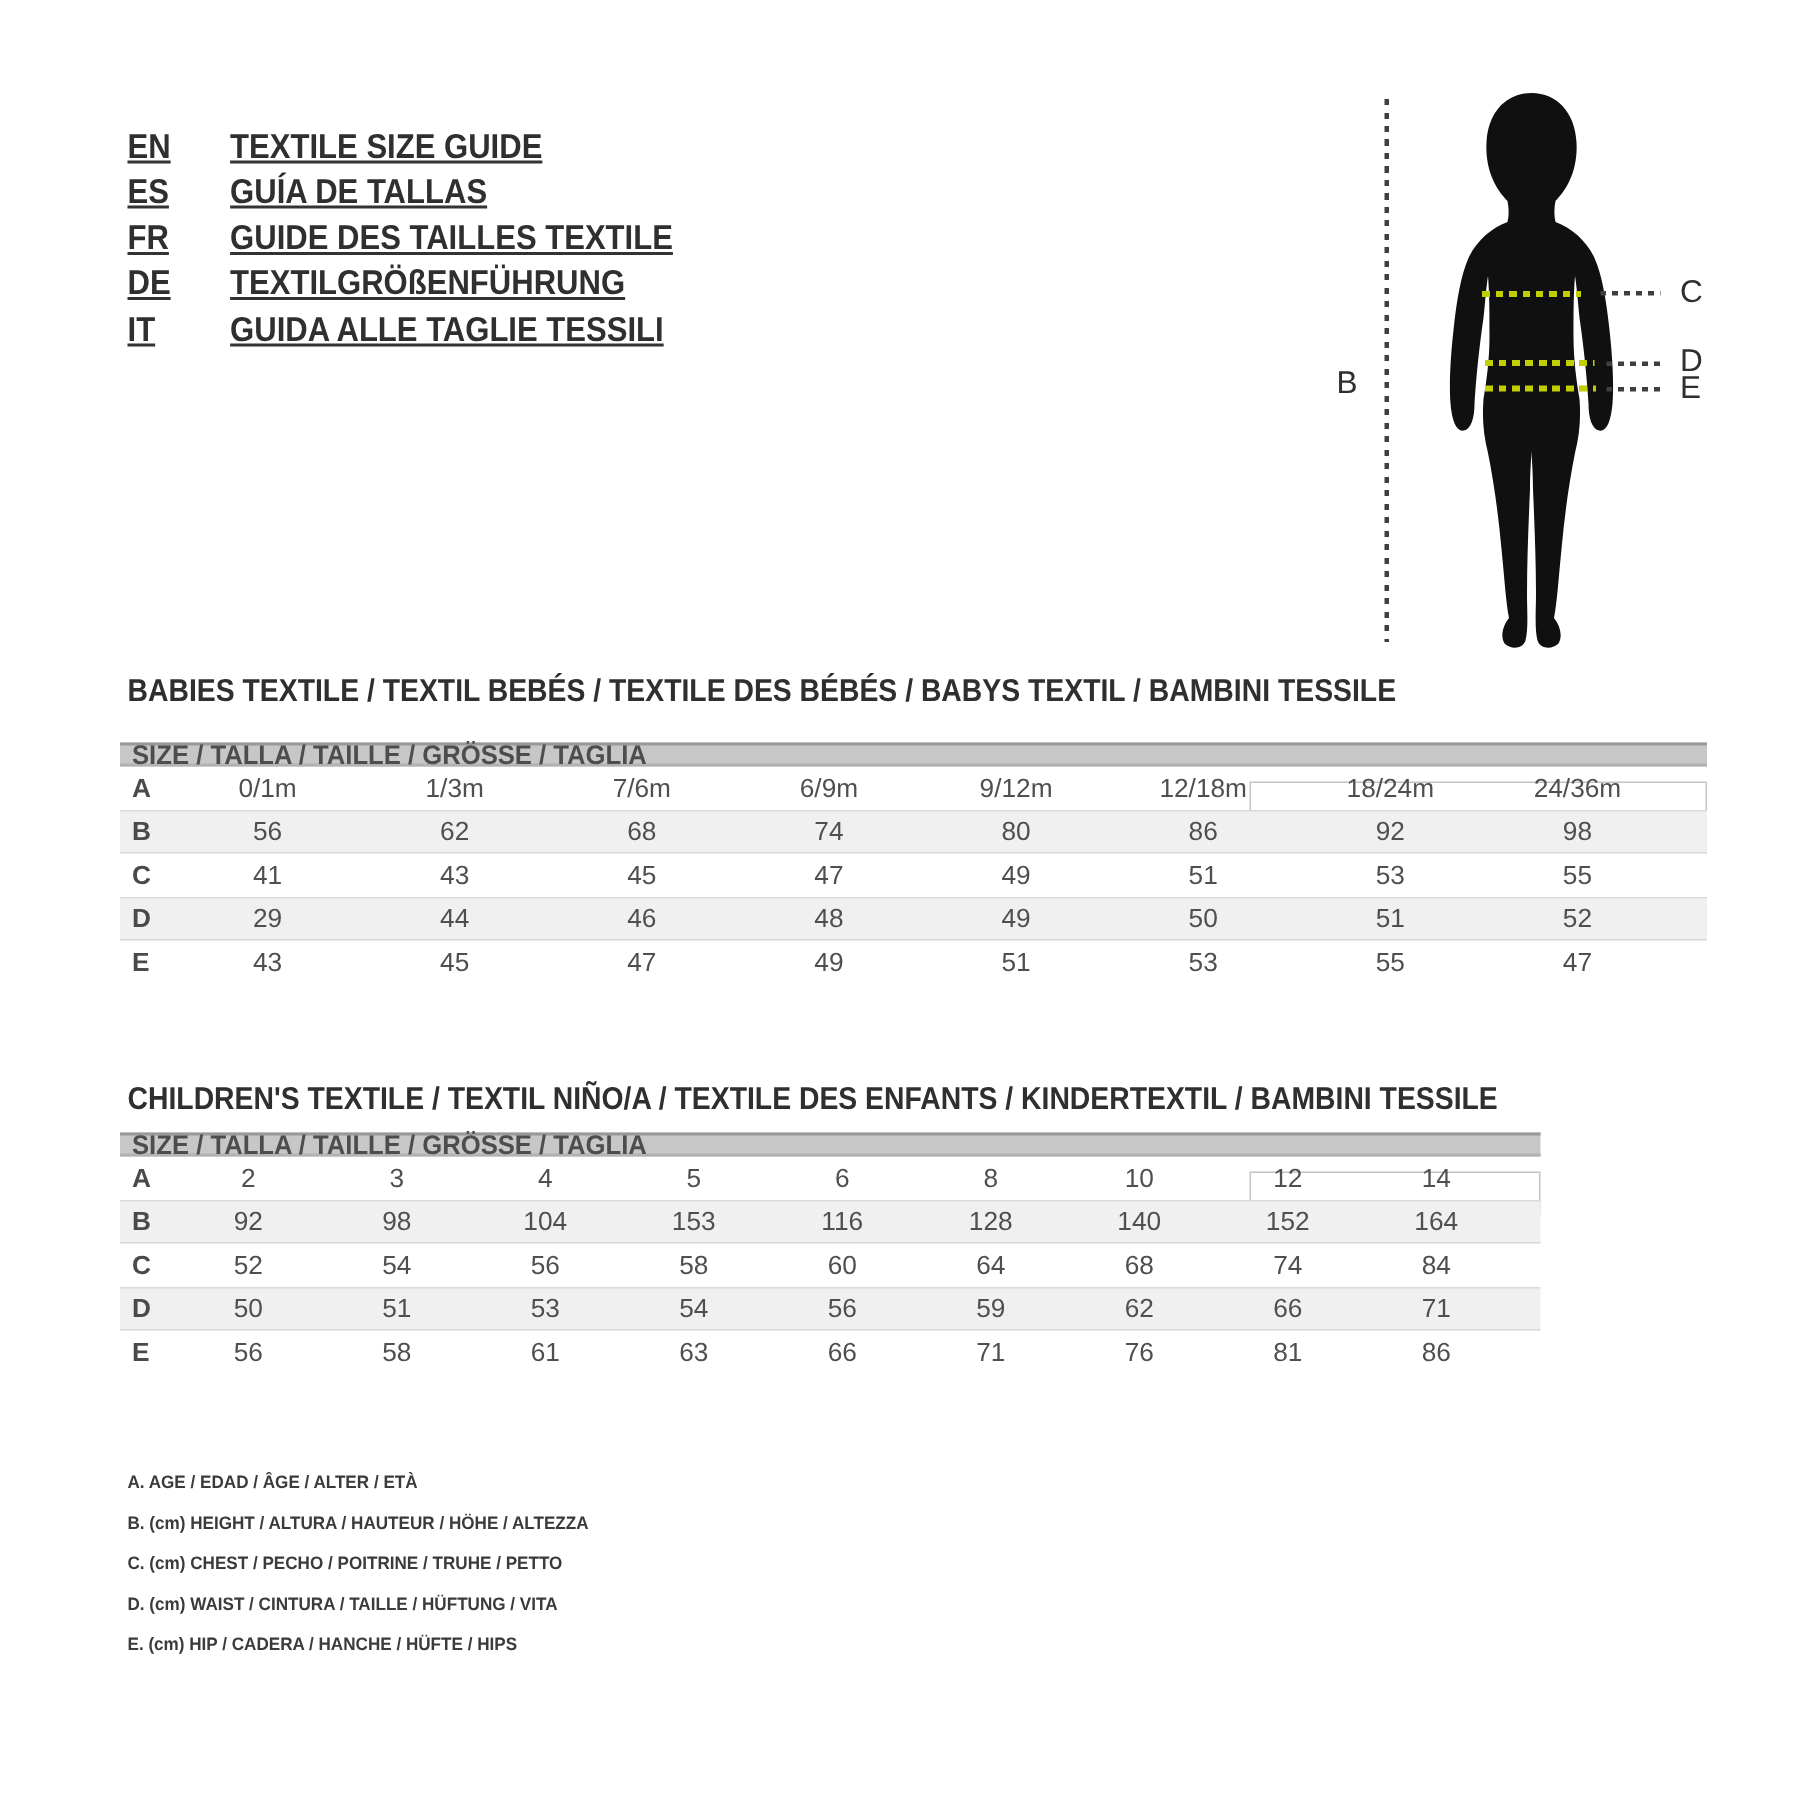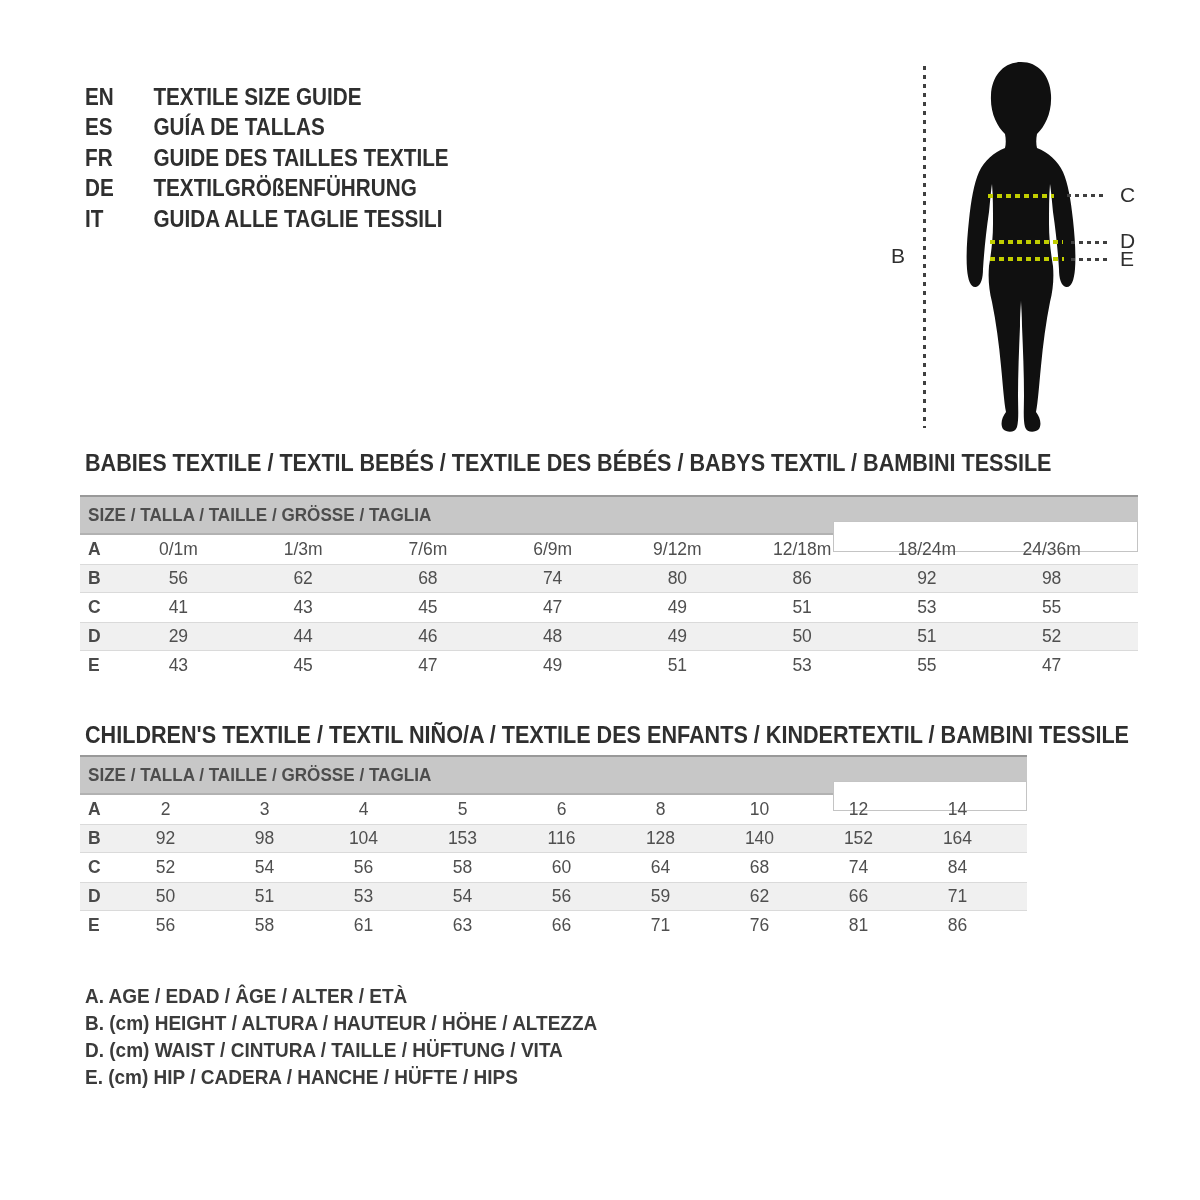--- a/index.html
+++ b/index.html
@@ -4,59 +4,59 @@
 <style>
   html,body{margin:0;padding:0;}
   body{
     width:1200px;height:1200px;position:relative;background:#ffffff;
     font-family:"Liberation Sans", sans-serif;color:#333;overflow:hidden;
   }
   .cond{transform:scaleX(0.9);transform-origin:0 50%;display:flex;white-space:nowrap;}
   .cond95{transform:scaleX(0.95);transform-origin:0 50%;display:inline-block;white-space:nowrap;}
 
   
-  .lang-block{position:absolute;left:85px;top:82px;}
+  .lang-block{position:absolute;left:85px;top:82px;text-decoration:underline;}
   .lang-row{height:30.5px;display:flex;align-items:center;font-weight:bold;font-size:23px;color:#2f2f2f;}
   .lang-code{width:76px;flex:0 0 76px;}
 
   
   .figure-svg{position:absolute;left:964px;top:60px;width:114px;height:374px;}
   .hline{position:absolute;}
   .dots-accent{height:4px;background:repeating-linear-gradient(to right,#c1ce00 0 5px,transparent 5px 9px);}
   .dash-dark{height:3px;background:repeating-linear-gradient(to right,#3f3f3f 0 4px,transparent 4px 8px);}
   .vline-b{position:absolute;left:923px;top:66px;width:3px;height:362px;
     background:repeating-linear-gradient(to bottom,#3f3f3f 0 4px,transparent 4px 9px);}
   .fig-label{position:absolute;font-size:21px;color:#2f2f2f;}
 
   
-  .section-title{position:absolute;left:85px;font-weight:bold;font-size:24px;color:#2f2f2f;}
+  .section-title{position:absolute;left:85px;font-weight:bold;font-size:21px;color:#2f2f2f;}
 
   
   .size-table{position:absolute;left:80px;}
   .babies-table{top:495px;width:1058px;}
   .children-table{top:755px;width:947px;}
-  .size-bar{position:relative;z-index:0;height:40px;background:#c7c7c7;
+  .size-bar{position:relative;z-index:0;height:16px;background:#c7c7c7;
     border-top:2px solid #999;border-bottom:2px solid #b2b2b2;
     display:flex;align-items:center;padding-left:8px;box-sizing:border-box;
     font-weight:bold;font-size:18px;color:#4d4d4d;}
   .trow{position:relative;z-index:2;display:flex;align-items:center;height:29px;
     padding-left:8px;box-sizing:border-box;font-size:17.5px;color:#4f4f4f;}
   .trow.stripe{background:#f0f0f0;border-top:1px solid #dadada;border-bottom:1px solid #dadada;}
   .row-label{width:28px;flex:0 0 28px;font-weight:bold;font-size:17.5px;color:#4a4a4a;}
   .cells{display:flex;flex:1;}
   .cell{flex:1;text-align:center;}
   .babies-table .cells{padding-right:24px;}
   .children-table .cells{padding-right:20px;}
   .sel-box{position:absolute;z-index:1;background:#ffffff;border:1px solid #c4c4c4;box-sizing:border-box;}
   .babies-table .sel-box{left:753px;top:26px;width:305px;height:31px;}
   .children-table .sel-box{left:753px;top:26px;width:194px;height:30px;}
 
   
   .legend{position:absolute;left:85px;top:981px;}
-  .legend-row{height:27px;display:flex;align-items:flex-end;font-weight:bold;font-size:20px;color:#3b3b3b;}
+  .legend-row{height:27px;display:flex;align-items:flex-start;font-weight:bold;font-size:12px;color:#3b3b3b;}
 </style>
 </head>
 <body>
 
 <div class="lang-block">
   <div class="lang-row cond">
     <span class="lang-code">EN</span>
     <span>TEXTILE SIZE GUIDE</span>
   </div>
   <div class="lang-row cond">
@@ -293,18 +293,21 @@
   </div>
 
 <div class="legend">
   <div class="legend-row">
       <span class="cond95">A. AGE / EDAD / ÂGE / ALTER / ETÀ</span>
     </div>
   <div class="legend-row">
       <span class="cond95">B. (cm) HEIGHT / ALTURA / HAUTEUR / HÖHE / ALTEZZA</span>
     </div>
   <div class="legend-row">
+      <span class="cond95">C. (cm) CHEST / PECHO / POITRINE / TRUHE / PETTO</span>
+    </div>
+  <div class="legend-row">
       <span class="cond95">D. (cm) WAIST / CINTURA / TAILLE / HÜFTUNG / VITA</span>
     </div>
   <div class="legend-row">
       <span class="cond95">E. (cm) HIP / CADERA / HANCHE / HÜFTE / HIPS</span>
     </div>
 </div>
 
 </body></html>

